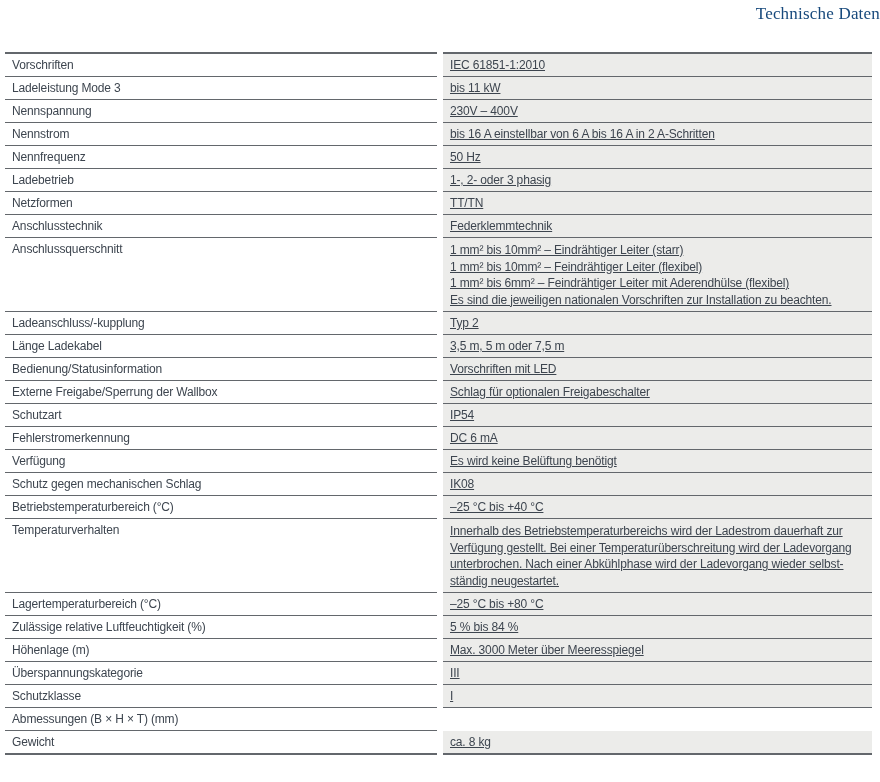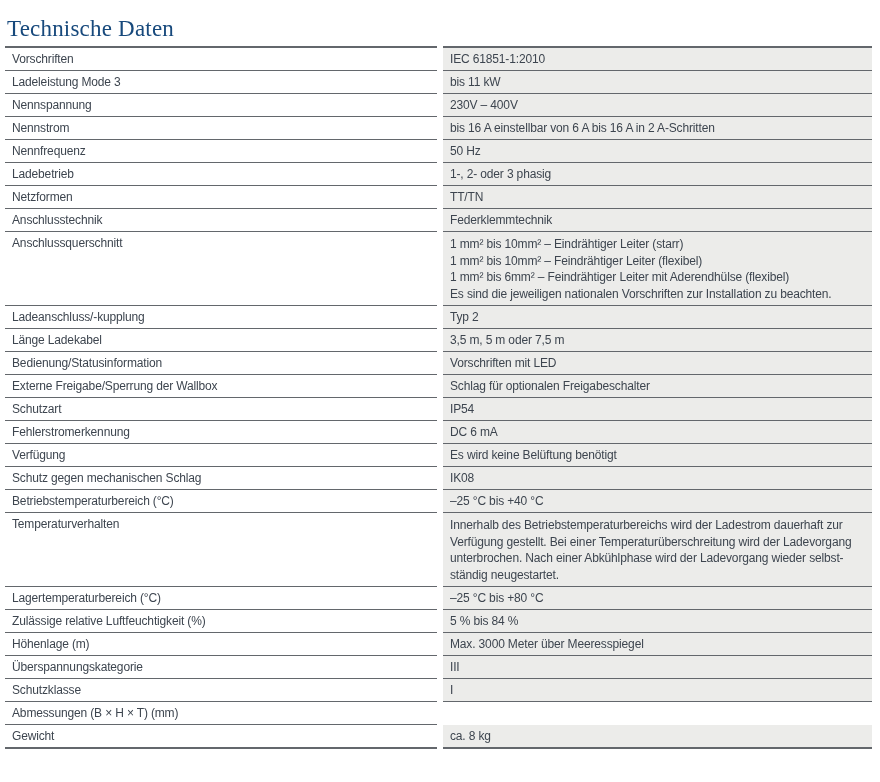--- a/index.html
+++ b/index.html
@@ -13,28 +13,29 @@
   html,body{margin:0;padding:0;}
   body{
     width:880px;height:782px;background:var(--page-bg);
     font-family:"Liberation Sans", sans-serif;
     color:var(--text-color);
     overflow:hidden;
   }
   .page{padding:4px 0 0 5px;}
   .page-title{
     font-family:"Liberation Serif", serif;
-    font-size:23px;
+    font-size:17px;
     font-weight:500;
     color:var(--title-color);
-    margin:12px 0 0 2px;
+    margin:0 0 0 2px;
     letter-spacing:0.2px;
+    text-align:right;
   }
   .spec-table{
-    margin-top:4px;
+    margin-top:28px;
     width:867px;
   }
   .row{display:flex;align-items:stretch;}
   .cell{
     font-size:12px;
     letter-spacing:-0.15px;
     line-height:15px;
     padding:4px 6px 3px 7px;
     border-bottom:1px solid var(--line-color);
     min-height:23px;
@@ -42,20 +43,21 @@
   .row:first-child .cell{border-top:2px solid var(--line-color);}
   .row:last-child .cell{border-bottom:2px solid var(--line-color);}
   .cell.label{
     width:432px;
     background:transparent;
   }
   .gap{width:6px;flex:0 0 6px;}
   .cell.value{
     flex:1;
     background:var(--value-bg);
+    text-decoration:underline;
   }
   .cell .line{line-height:16.5px;white-space:nowrap;}
 </style>
 </head>
 <body>
 
 <div class="page">
   <h1 class="page-title">Technische Daten</h1>
 
   <div class="spec-table">

